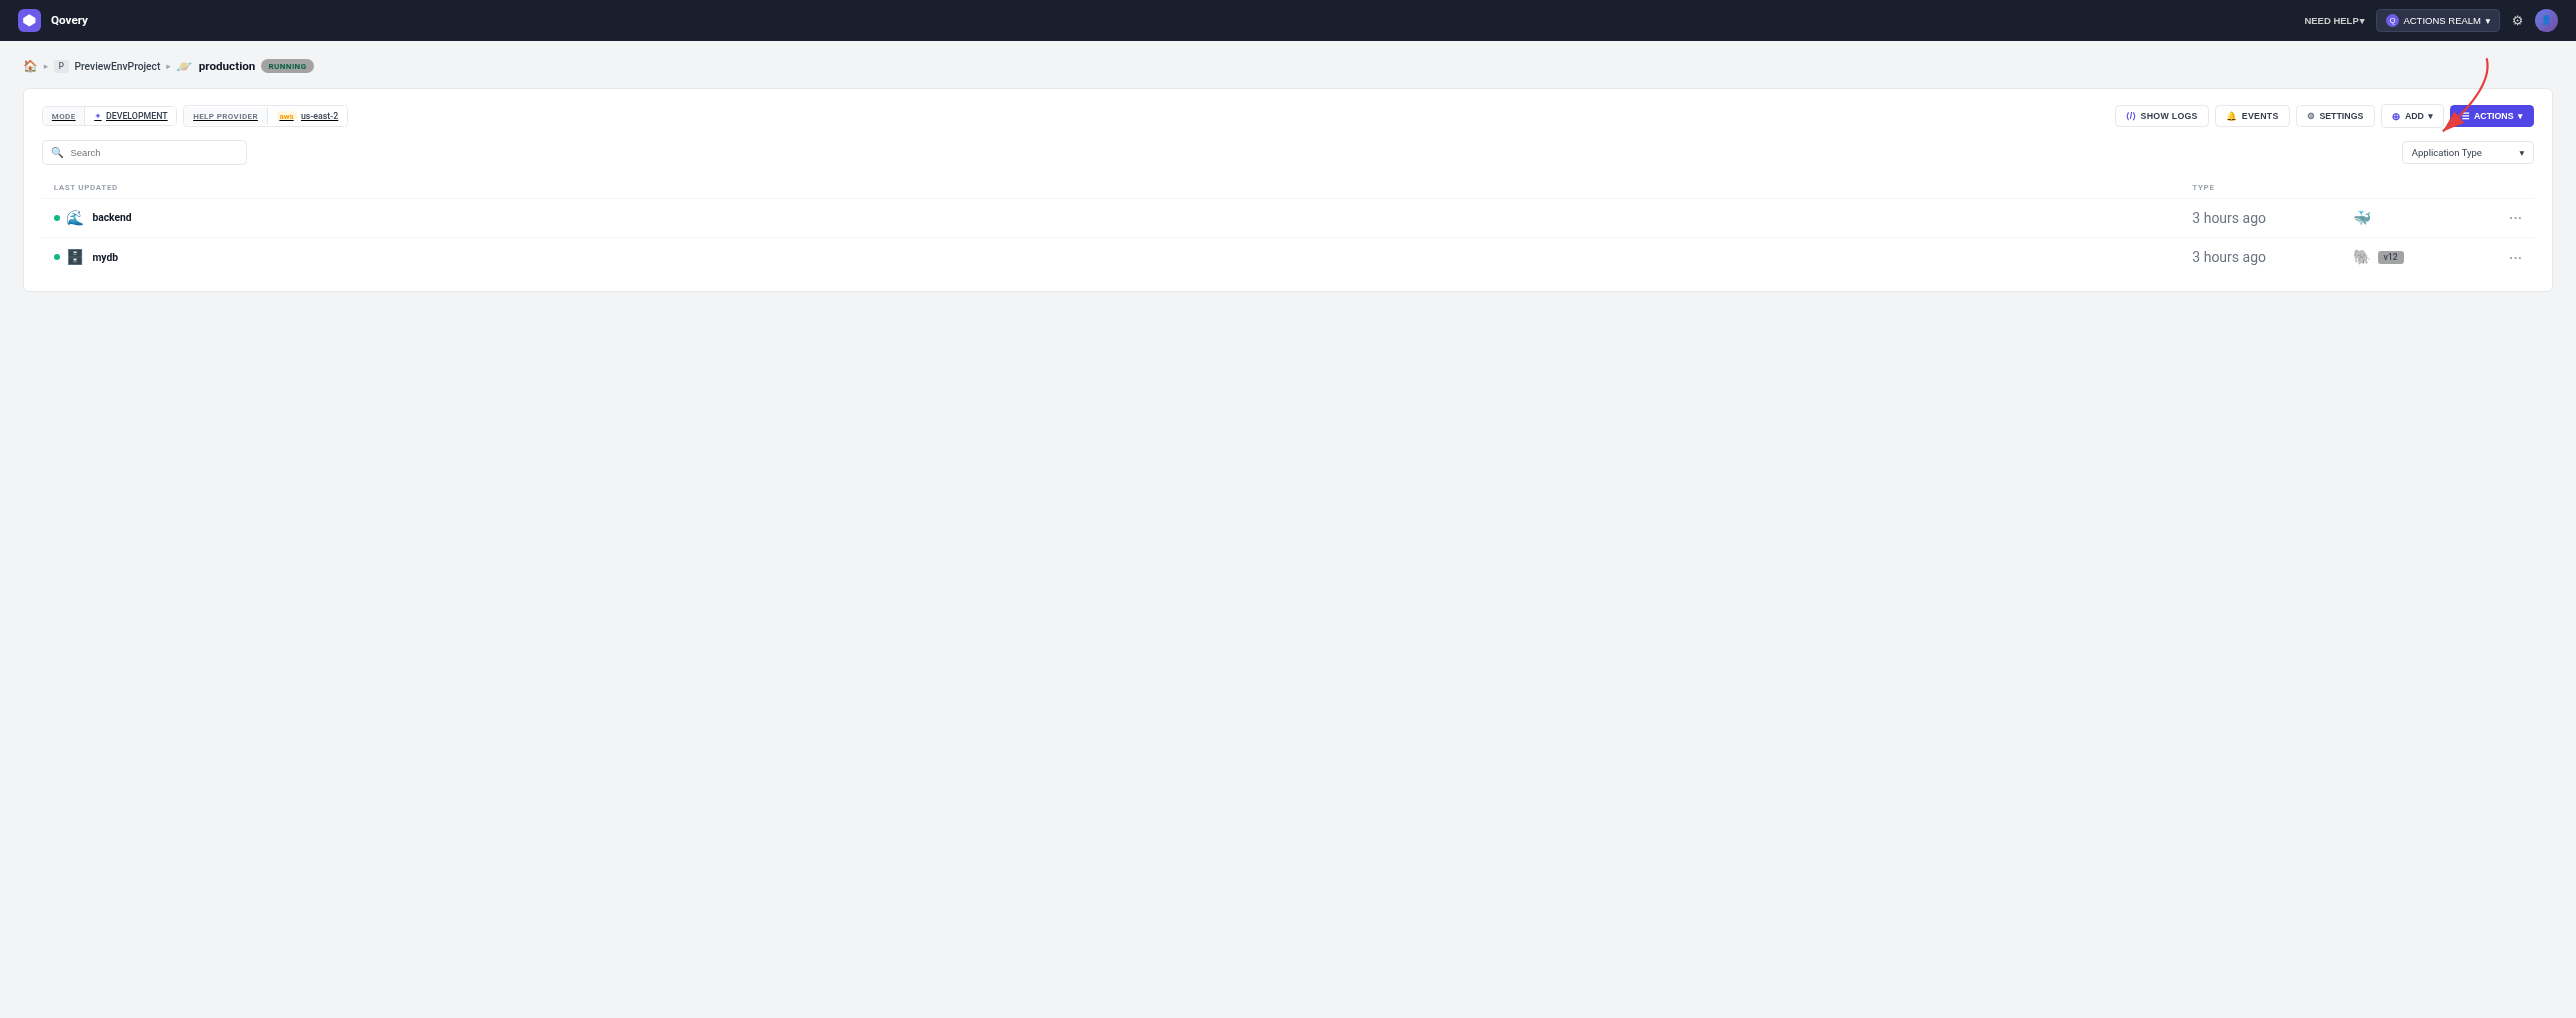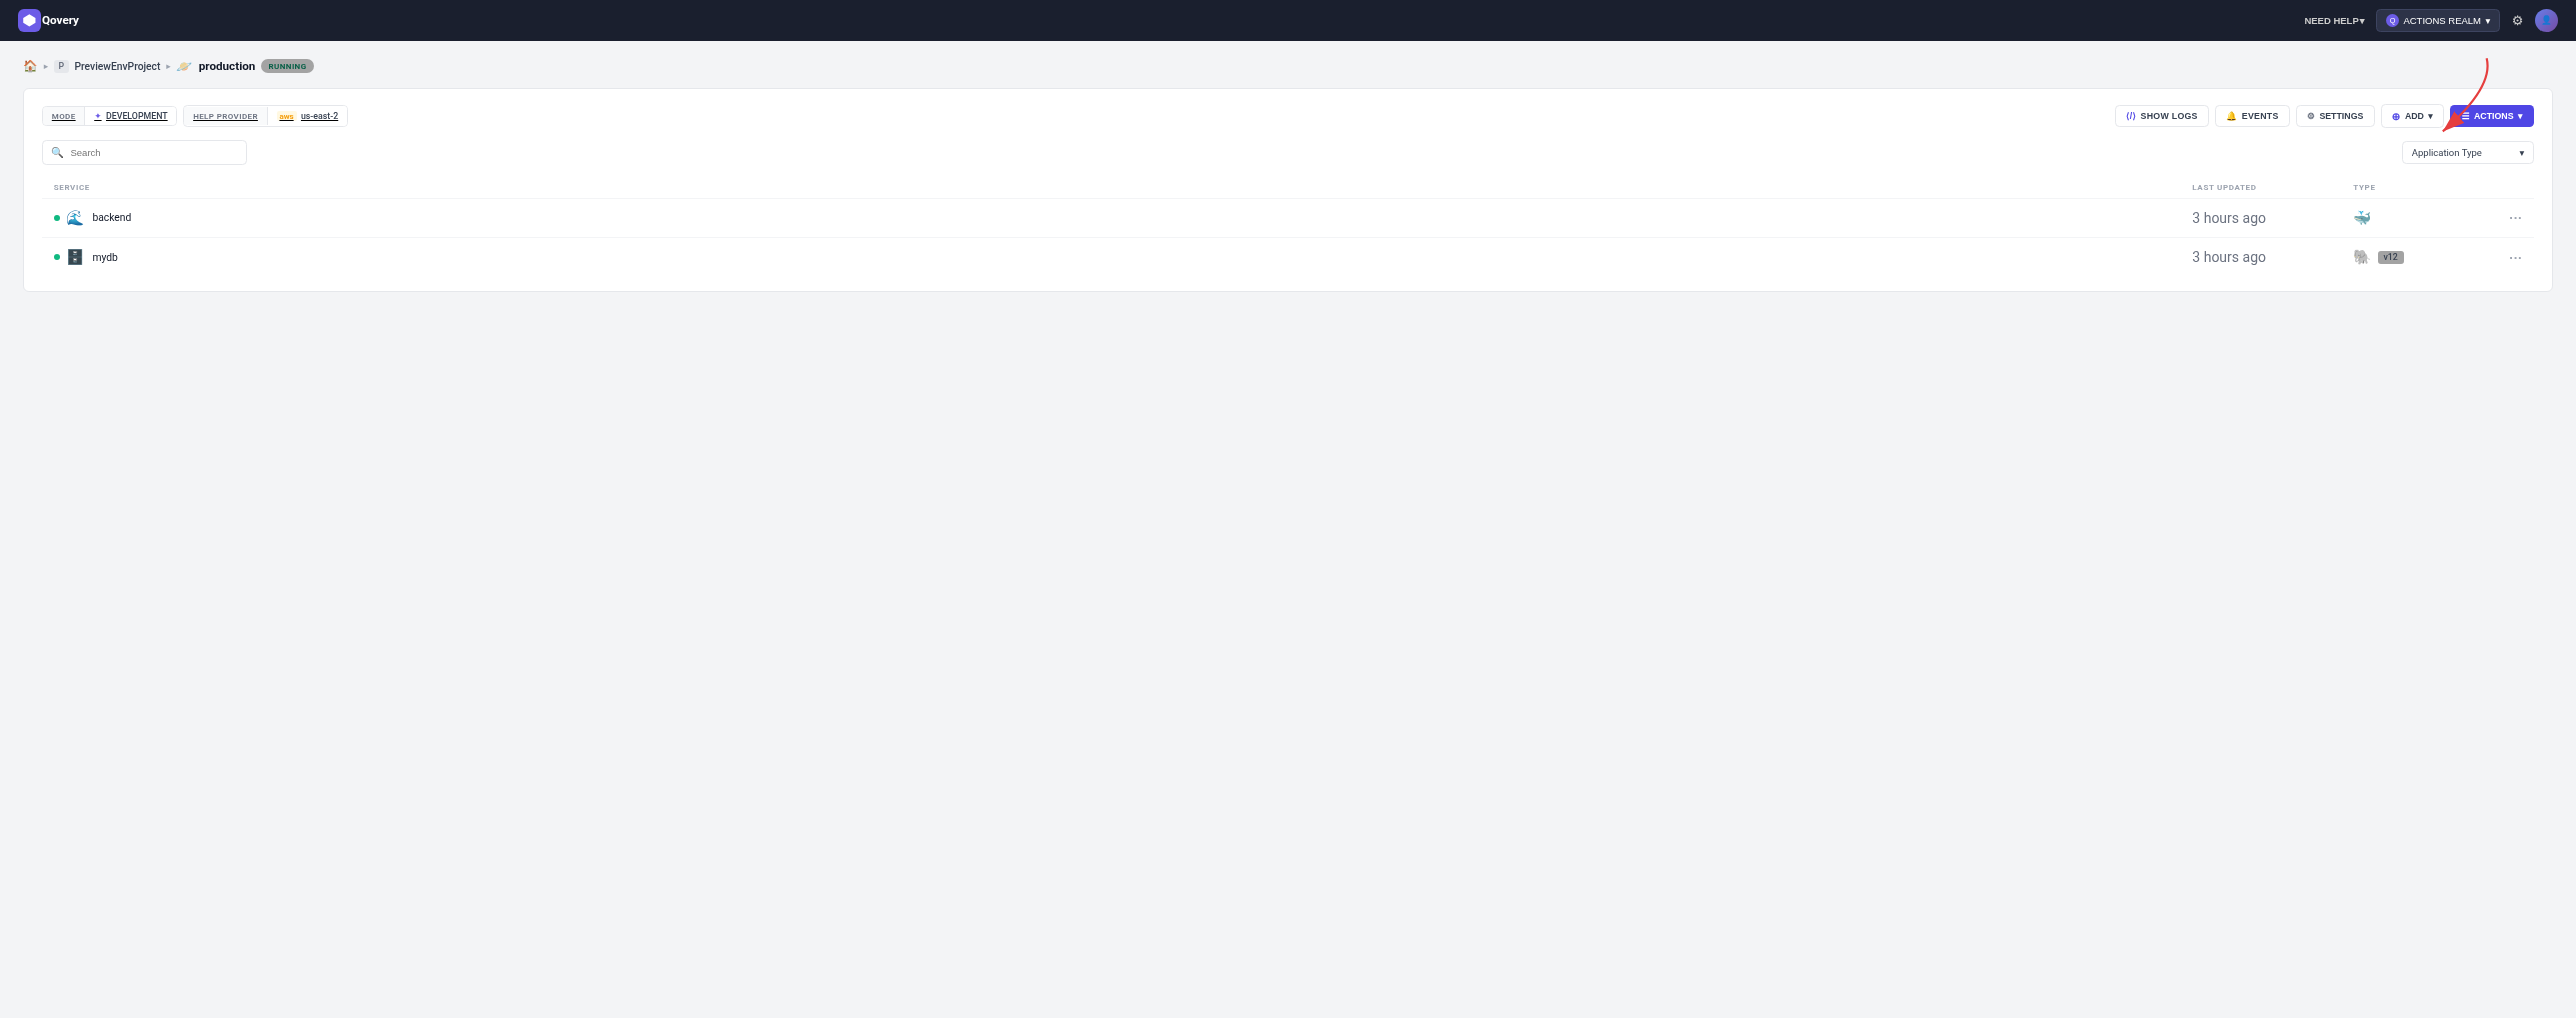--- a/index.html
+++ b/index.html
@@ -7,21 +7,21 @@
 
     
     .navbar {
       background: #1a1f2e;
       height: 41px;
       display: flex;
       align-items: center;
       padding: 0 17.6px;
       justify-content: space-between;
     }
-    .navbar-left { display: flex; align-items: center; gap: 1px; }
+    .navbar-left { display: flex; align-items: center; gap: 10px; }
     .logo-icon {
       width: 23.4px; height: 23.4px;
       background: #6c5ce7;
       border-radius: 5.9px;
       display: flex; align-items: center; justify-content: center;
     }
     .logo-icon svg { width: 14.7px; height: 14.7px; }
     .logo-text { color: #fff; font-weight: 700; font-size: 11.7px; }
     .navbar-right { display: flex; align-items: center; gap: 11.7px; }
     .need-help-btn {
@@ -274,21 +274,21 @@
       display: grid;
       grid-template-columns: 1fr 161px 132px 37px;
       padding: 10.3px 11.7px;
       border-bottom: 0.7px solid #f3f4f6;
       align-items: center;
     }
     .table-row:last-child { border-bottom: none; }
     .service-cell { display: flex; align-items: center; gap: 7.3px; }
     .status-dot { width: 5.9px; height: 5.9px; border-radius: 50%; background: #10b981; }
     .service-icon { font-size: 14.7px; }
-    .service-name { font-size: 10.3px; font-weight: 400; color: #111827; }
+    .service-name { font-size: 10.3px; font-weight: 700; color: #111827; }
     .last-updated { font-size: 14px; color: #6b7280; }
     .type-cell { display: flex; align-items: center; gap: 5.9px; font-size: 9.5px; color: #374151; }
     .docker-icon { font-size: 14.7px; color: #2496ed; }
     .db-icon { font-size: 14.7px; color: #336791; }
     .version-badge {
       background: #a3a3a3;
       border-radius: 2.9px;
       padding: 1.5px 5.9px;
       font-size: 8.8px;
       color: #374151;
@@ -408,21 +408,20 @@
         <span class="search-icon">🔍</span>
         <input type="text" placeholder="Search" style="">
       </div>
       <div class="app-type-select">
         <span>Application Type</span>
         <span>▾</span>
       </div>
     </div>
 
     <div class="table-header">
-      <span class="col-header">SERVICE</span>
       <span class="col-header">LAST UPDATED</span>
       <span class="col-header">TYPE</span>
       <span class="col-header"></span>
     </div>
 
     <div class="table-row">
       <div class="service-cell">
         <span class="status-dot"></span>
         <span class="service-icon">🌊</span>
         <span class="service-name">backend</span>

